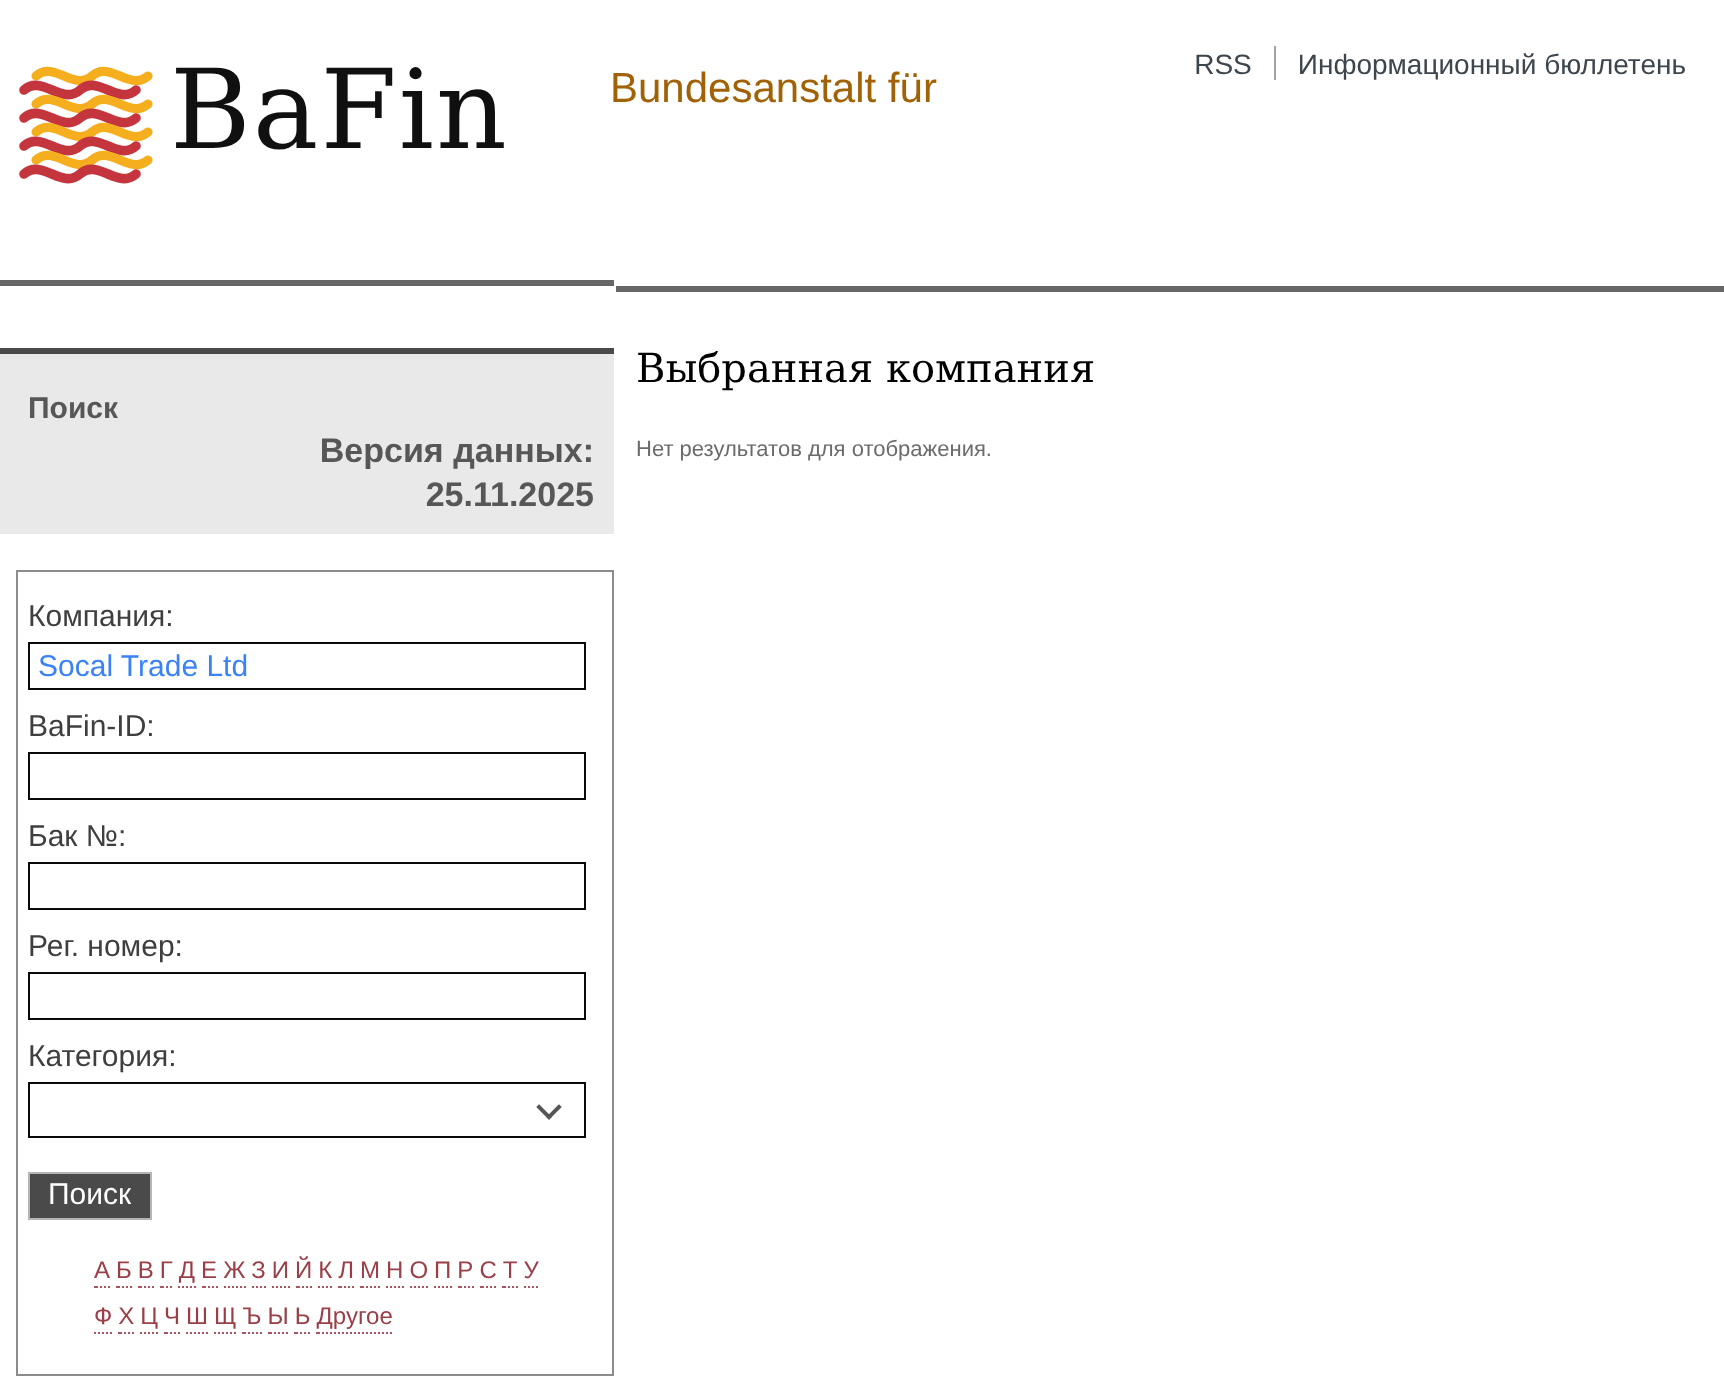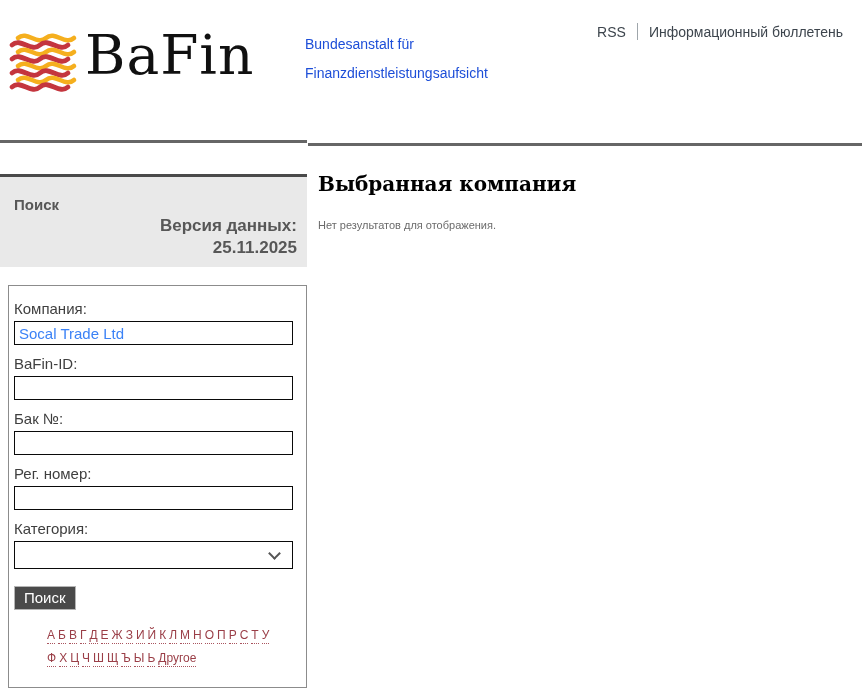--- a/index.html
+++ b/index.html
@@ -13,21 +13,21 @@
   .header { position:absolute; top:0; left:0; width:844px; height:140px; }
   .logo-link { position:absolute; left:8px; top:22px; display:flex; align-items:flex-start; text-decoration:none; color:#101010; }
   .logo-waves { position:absolute; left:0; top:8px; width:70px; height:66px; }
   .logo-text {
     position:absolute; left:77px; top:0;
     font-family:"DejaVu Serif", "Liberation Serif", serif;
     font-size:55px; line-height:66px; color:#101010; letter-spacing:1px;
   }
   .org-name {
     position:absolute; left:305px; top:30px;
-    font-size:14px; line-height:29px; color:#1d4ed8;
+    font-size:21px; line-height:29px; color:#a16207;
   }
   .utility-nav {
     position:absolute; top:23px; right:1px;
     display:flex; align-items:center; font-size:14px; color:#3d454d;
   }
   .utility-nav a { color:#3d454d; text-decoration:none; }
   .utility-divider { width:1px; height:17px; background:#9fa6ab; margin:0 11px; }
 
   
   .sep-left  { position:absolute; top:140px; left:0;     width:307px; height:3px; background:#666; }
@@ -83,21 +83,21 @@
   .alphabet a {
     color:#9a3e47; text-decoration:none;
     border-bottom:1px dotted #a9545e;
     margin-right:3px; padding-bottom:1px;
   }
 
   
   .main-title {
     position:absolute; left:318px; top:172px;
     font-family:"DejaVu Serif", "Liberation Serif", serif;
-    font-size:20px; font-weight:bold; color:#000;
+    font-size:20px; font-weight:normal; color:#000;
   }
   .empty-message {
     position:absolute; left:318px; top:219px;
     font-size:11px; color:#6b6b6b;
   }
 </style>
 </head>
 <body>
 
 <div class="header">
@@ -109,21 +109,20 @@
       <path class="wave-r" d="M4 29  c9 -8 19 8 28 0 c9 -8 19 8 28 0" stroke-width="4.8" stroke="#C4353E"></path>
       <path class="wave-y" d="M10 36 c9 -8 19 8 28 0 c9 -8 19 8 28 0" stroke-width="4.6" stroke="#F5AF1E"></path>
       <path class="wave-r" d="M4 43  c9 -8 19 8 28 0 c9 -8 19 8 28 0" stroke-width="4.8" stroke="#C4353E"></path>
       <path class="wave-y" d="M10 50 c9 -8 19 8 28 0 c9 -8 19 8 28 0" stroke-width="4.6" stroke="#F5AF1E"></path>
       <path class="wave-r" d="M4 57  c9 -8 19 8 28 0 c9 -8 19 8 28 0" stroke-width="4.8" stroke="#C4353E"></path>
     </svg>
     <span class="logo-text">BaFin</span>
   </a>
   <div class="org-name">
     <div>Bundesanstalt für</div>
-    <div>Finanzdienstleistungsaufsicht</div>
   </div>
   <div class="utility-nav">
     <a href="#">RSS</a>
     <span class="utility-divider"></span>
     <a href="#">Информационный бюллетень</a>
   </div>
 </div>
 
 <div class="sep-left"></div>
 <div class="sep-right"></div>

